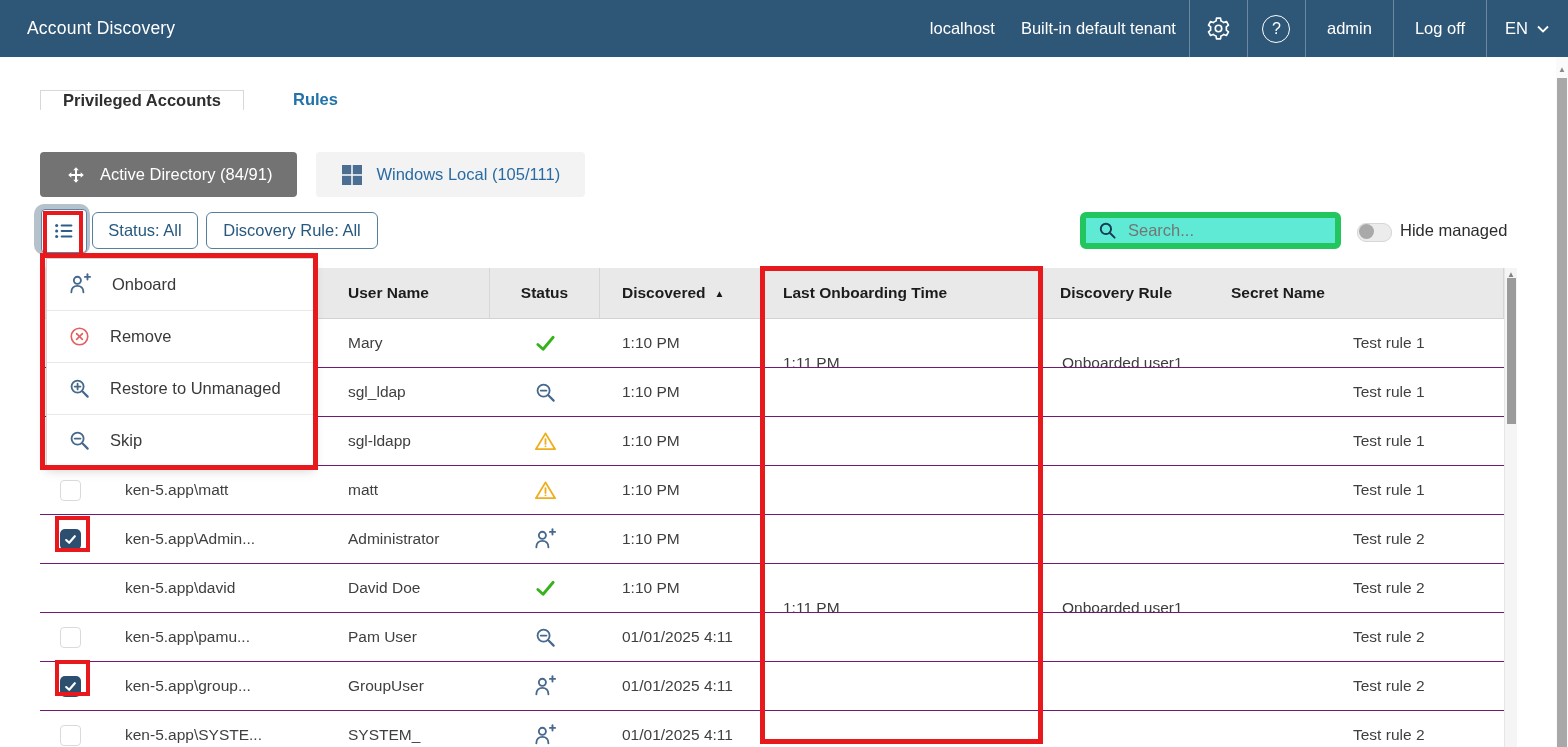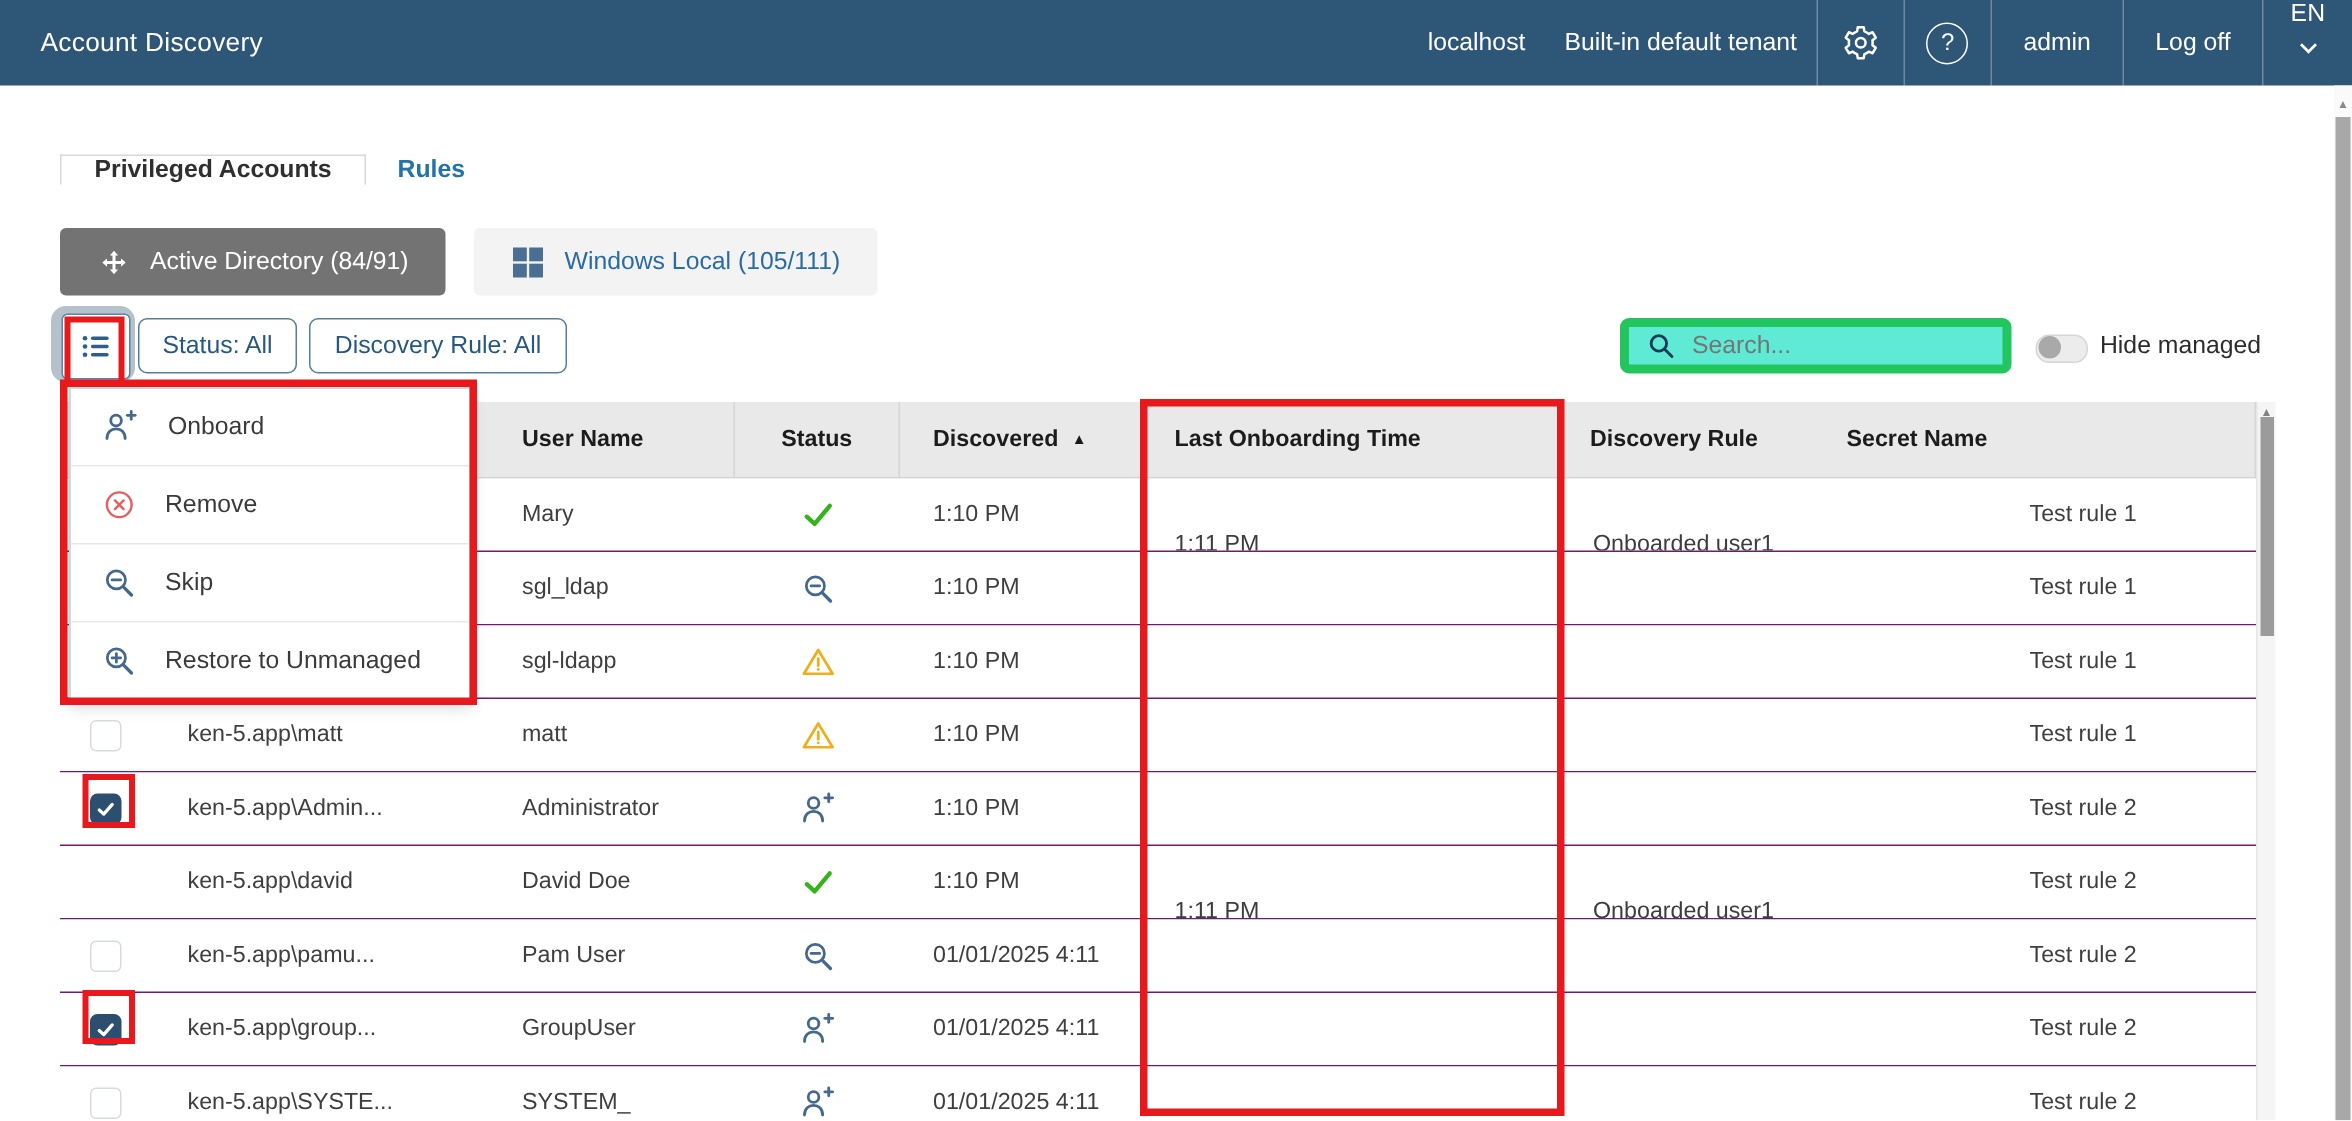--- a/index.html
+++ b/index.html
@@ -7,23 +7,23 @@
          font-family:"Liberation Sans","DejaVu Sans",sans-serif;color:#333;}
   
   .topbar{position:absolute;left:0;top:0;width:1568px;height:57px;background:#2e5677;display:flex;align-items:stretch;}
   .topbar-title{display:flex;align-items:center;padding-left:27px;color:#fff;font-size:17.5px;letter-spacing:.2px;}
   .topbar-right{margin-left:auto;display:flex;align-items:stretch;}
   .tb-item{display:flex;align-items:center;color:#fff;font-size:16.5px;}
   .tb-text{padding:0 13px;}
   .tb-div{border-left:1px solid rgba(255,255,255,.3);}
   .tb-icon{width:57px;justify-content:center;}
   .tb-pad{padding:0 21px;}
-  .tb-lang{padding:0 18px;gap:8px;display:flex;align-items:center;flex-direction:column;}
-  
-  .tabs{position:absolute;left:40px;top:76px;display:flex;align-items:flex-end;height:47px;}
+  .tb-lang{padding:0 18px;gap:8px;display:flex;align-items:center;}
+  
+  .tabs{position:absolute;left:40px;top:90px;display:flex;align-items:flex-start;height:47px;gap:28px;}
   .tab-active{background:#fff;border:1px solid #d8d8d8;border-bottom:none;display:flex;align-items:center;
               padding:0 22px;font-size:16.5px;font-weight:700;color:#2f2f2f;}
   .tab-plain{display:flex;align-items:center;padding:0 21px;font-size:16.5px;font-weight:700;color:#2173a9;}
   
   .src-row{position:absolute;left:40px;top:152px;display:flex;gap:19px;}
   .src-btn{height:45px;border-radius:4px;display:flex;align-items:center;gap:13px;padding:0 25px;font-size:16.5px;border:none;cursor:pointer;}
   .src-active{background:#737373;color:#fff;}
   .src-plain{background:#f3f3f3;color:#2a6ba3;}
   
   .halo{position:absolute;left:34px;top:204px;width:56px;height:51px;background:#b5c1cb;border-radius:10px;}
@@ -414,34 +414,34 @@
           </svg>
         </span>
         <span>Remove</span>
       </div>
       <div class="menu-item">
         <span>
           <svg width="23" height="23" viewBox="0 0 24 24" fill="none" stroke="#46688c" stroke-width="1.9" stroke-linecap="round">
             <circle cx="10" cy="10" r="6.3"></circle>
             <line x1="15.2" y1="15.2" x2="20.5" y2="20.5" stroke-width="2.3"></line>
             <line x1="7" y1="10" x2="13" y2="10"></line>
+            <line x1="10" y1="7" x2="10" y2="13"></line>
           </svg>
         </span>
-        <span>Skip</span>
+        <span>Restore to Unmanaged</span>
       </div>
       <div class="menu-item">
         <span>
           <svg width="23" height="23" viewBox="0 0 24 24" fill="none" stroke="#46688c" stroke-width="1.9" stroke-linecap="round">
             <circle cx="10" cy="10" r="6.3"></circle>
             <line x1="15.2" y1="15.2" x2="20.5" y2="20.5" stroke-width="2.3"></line>
             <line x1="7" y1="10" x2="13" y2="10"></line>
-            <line x1="10" y1="7" x2="10" y2="13"></line>
           </svg>
         </span>
-        <span>Restore to Unmanaged</span>
+        <span>Skip</span>
       </div>
     </div>
 
   <div class="ann" style="left:43px;top:211px;width:40px;height:47px;border-width:4px;"></div>
   <div class="ann" style="left:40px;top:253px;width:278px;height:217px;"></div>
   <div class="ann" style="left:760px;top:266px;width:283px;height:478px;"></div>
   <div class="ann" style="left:55px;top:516px;width:35px;height:36px;border-width:4px;"></div>
   <div class="ann" style="left:55px;top:660px;width:35px;height:36px;border-width:4px;"></div>
 
 </div>

